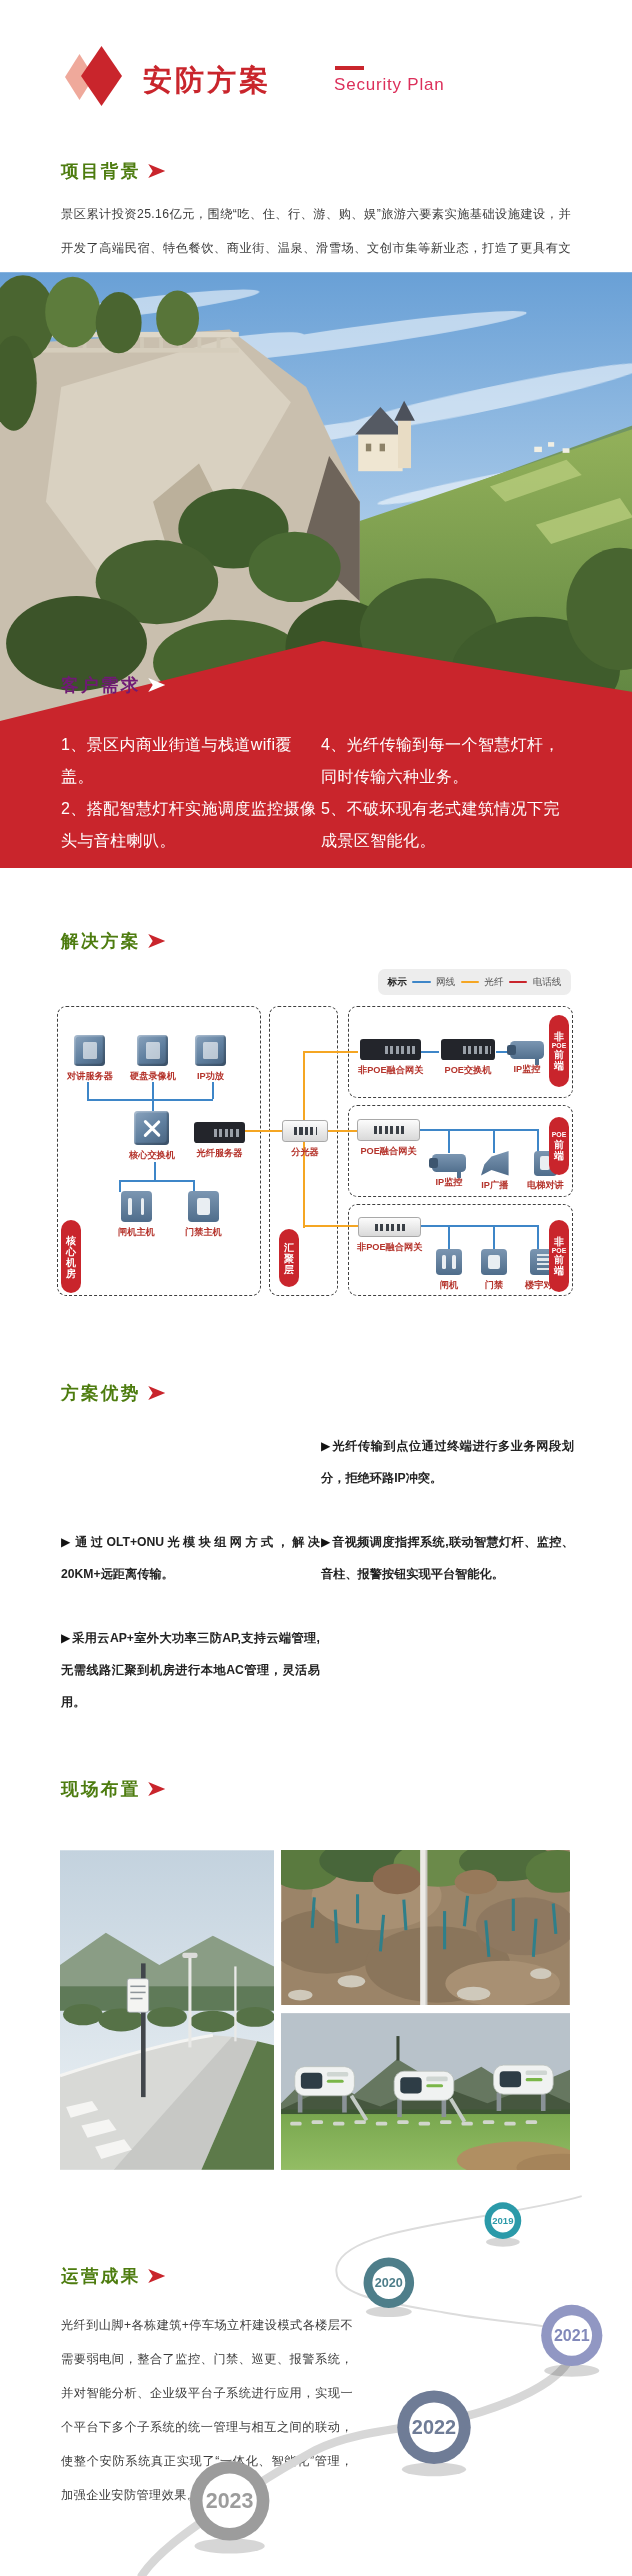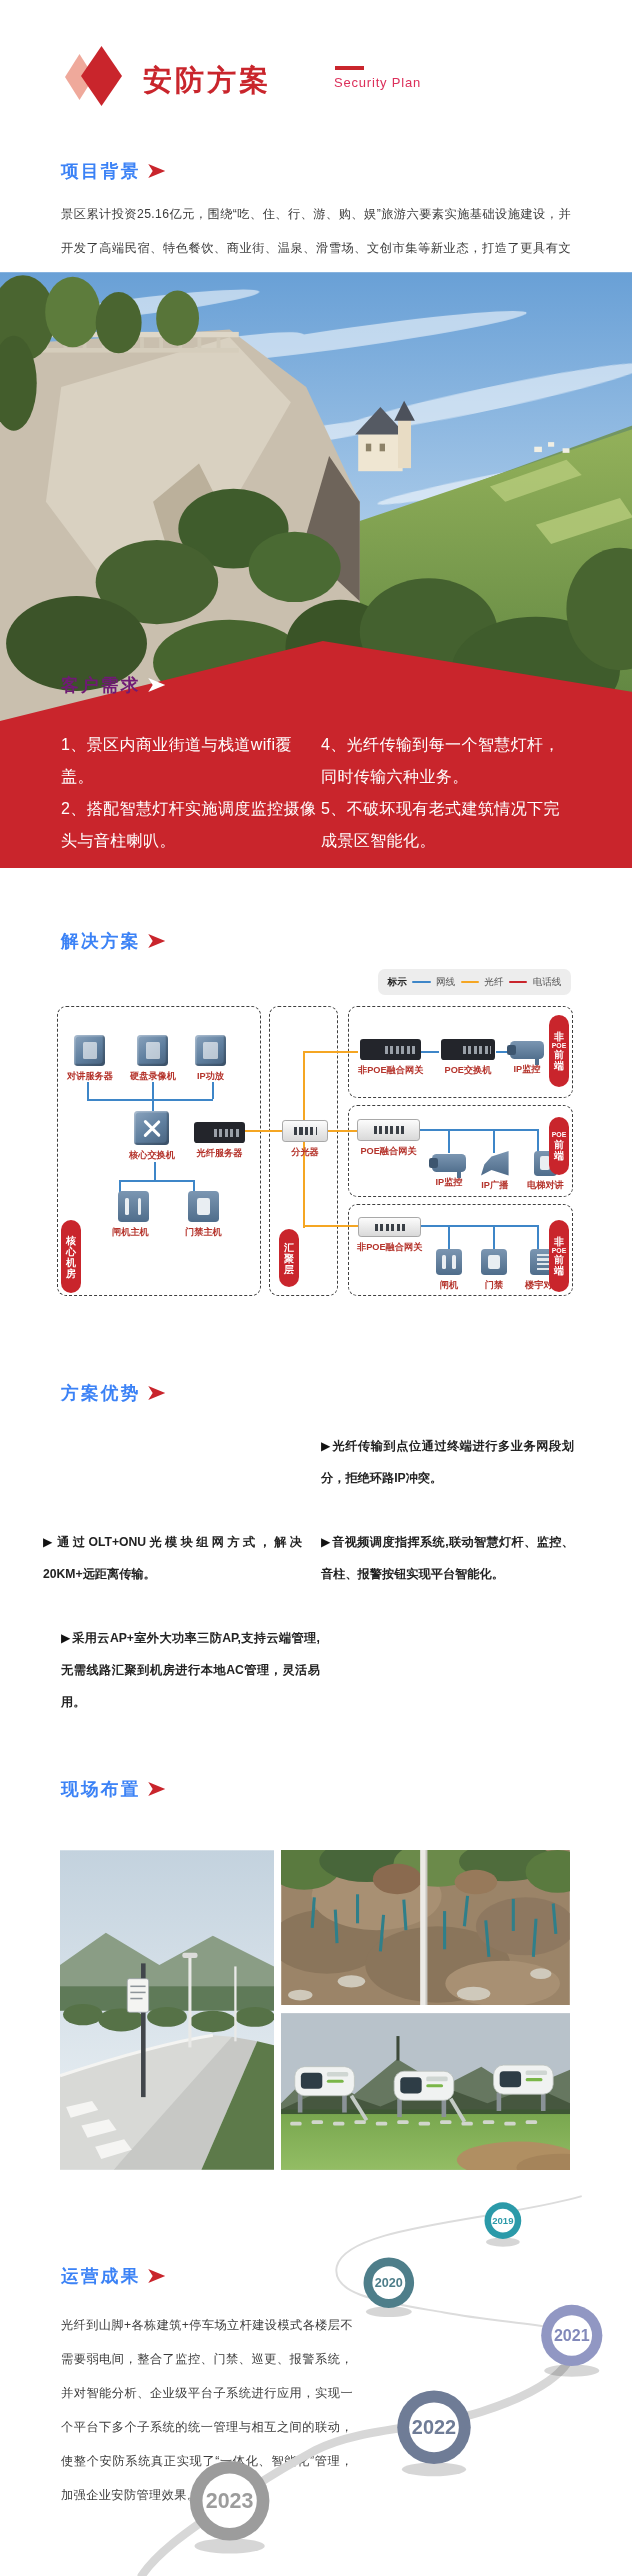--- a/index.html
+++ b/index.html
@@ -1,21 +1,21 @@
 <!DOCTYPE html>
 <html style="font-size:12.2px"><head>
 <meta charset="utf-8">
 <style>
   html,body{margin:0;padding:0;background:#fff;}
   #page{position:relative;width:633px;height:2576px;background:#fff;overflow:hidden;
         font-family:"Liberation Sans","DejaVu Sans",sans-serif;}
   .abs{position:absolute;}
   
   .h2{position:absolute;display:flex;align-items:center;gap:7.7px;}
-  .h2 .txt{font-size:17.6px;font-weight:700;color:#3b82f6;letter-spacing:2.3px;}
+  .h2 .txt{font-size:17.6px;font-weight:700;color:#4d7c0f;letter-spacing:2.3px;}
   .tri{width:17px;height:13.8px;background:#c9252c;
        clip-path:polygon(0 0,100% 50%,0 100%,26% 50%);}
   .tri.white{background:#fff;}
   
   .para{position:absolute;font-size:12.2px;color:#3b3b3b;line-height:34px;text-align:justify;letter-spacing:0.4px;}
   
   #req-wedge{position:absolute;left:0;top:641px;width:633px;height:227px;background:#c9252c;
              clip-path:polygon(0 80px,51% 0,100% 51px,100% 100%,0 100%);}
   .req-col{position:absolute;width:259px;color:#fff;font-size:16px;line-height:32px;letter-spacing:0.4px;}
   
@@ -55,21 +55,21 @@
   .turn::before,.turn::after{content:"";position:absolute;top:24%;width:3.8px;height:52%;background:#e9eef2;border-radius:1.5px;}
   .turn::before{left:24%;} .turn::after{right:24%;}
   .bld{background:linear-gradient(#7b96b2,#4f6d8b);border-radius:3.8px;position:relative;}
   .bld::after{content:"";position:absolute;inset:20% 24%;
         background:repeating-linear-gradient(0deg,#dfe6ec 0 2.3px,transparent 2.3px 4.6px);}
   
   .adv{position:absolute;width:259px;font-size:12.2px;font-weight:700;color:#222;line-height:32px;text-align:justify;}
   .adv .blt{color:#111;margin-right:1.5px;}
   
   #brand-title{position:absolute;left:143px;top:61px;font-size:29px;font-weight:800;color:#c9252c;letter-spacing:3.1px;}
-  #brand-sub{position:absolute;left:334px;top:75px;font-size:13px;color:#dc2f5a;letter-spacing:0.8px;}
+  #brand-sub{position:absolute;left:334px;top:75px;font-size:17px;color:#dc2f5a;letter-spacing:0.8px;}
   #brand-dash{position:absolute;left:335px;top:66px;width:29px;height:3.8px;background:#c9252c;}
   .dia{position:absolute;clip-path:polygon(50% 0,100% 50%,50% 100%,0 50%);}
 </style>
 </head>
 <body>
 
 <div id="page">
 
   <div class="dia" style="left:65px;top:54px;width:29px;height:46px;background:#efa99b;"></div>
   <div class="dia" style="left:81px;top:46px;width:41px;height:60px;background:#c9252c;"></div>
@@ -236,21 +236,21 @@
     <span class="lbl">IP功放</span>
   </div>
   <div class="dev" style="left:129px;top:1111px;">
     <span class="cube sw" style="width:35px;height:34px;"></span>
     <span class="lbl">核心交换机</span>
   </div>
   <div class="dev" style="left:194px;top:1122px;">
     <span class="rack-b" style="width:51px;height:21.4px;"></span>
     <span class="lbl">光纤服务器</span>
   </div>
-  <div class="dev" style="left:112px;top:1191px;align-items:flex-end;">
+  <div class="dev" style="left:118px;top:1191px;">
     <span class="turn" style="width:31px;height:31px;"></span>
     <span class="lbl">闸机主机</span>
   </div>
   <div class="dev" style="left:185px;top:1191px;">
     <span class="panelic" style="width:31px;height:31px;"></span>
     <span class="lbl">门禁主机</span>
   </div>
 
   <div class="dev" style="left:282px;top:1120px;">
     <span class="rack-w" style="width:44px;height:20px;"></span>
@@ -333,21 +333,21 @@
       <span>端</span>
   </div>
 
   <div class="h2" style="left:61px;top:1381px;">
     <span class="txt">方案优势</span>
     <span class="tri"></span>
   </div>
   <div class="adv" style="left:321px;top:1430px;width:253px;">
     <span class="blt">▶</span><span>光纤传输到点位通过终端进行多业务网段划分，拒绝环路IP冲突。</span>
   </div>
-  <div class="adv" style="left:43px;top:1526px;">
+  <div class="adv" style="left:61px;top:1526px;">
     <span class="blt">▶</span><span>通过OLT+ONU光模块组网方式，解决20KM+远距离传输。</span>
   </div>
   <div class="adv" style="left:321px;top:1526px;width:253px;">
     <span class="blt">▶</span><span>音视频调度指挥系统,联动智慧灯杆、监控、音柱、报警按钮实现平台智能化。</span>
   </div>
   <div class="adv" style="left:61px;top:1622px;">
     <span class="blt">▶</span><span>采用云AP+室外大功率三防AP,支持云端管理,无需线路汇聚到机房进行本地AC管理，灵活易用。</span>
   </div>
 
   <div class="h2" style="left:61px;top:1777px;">

